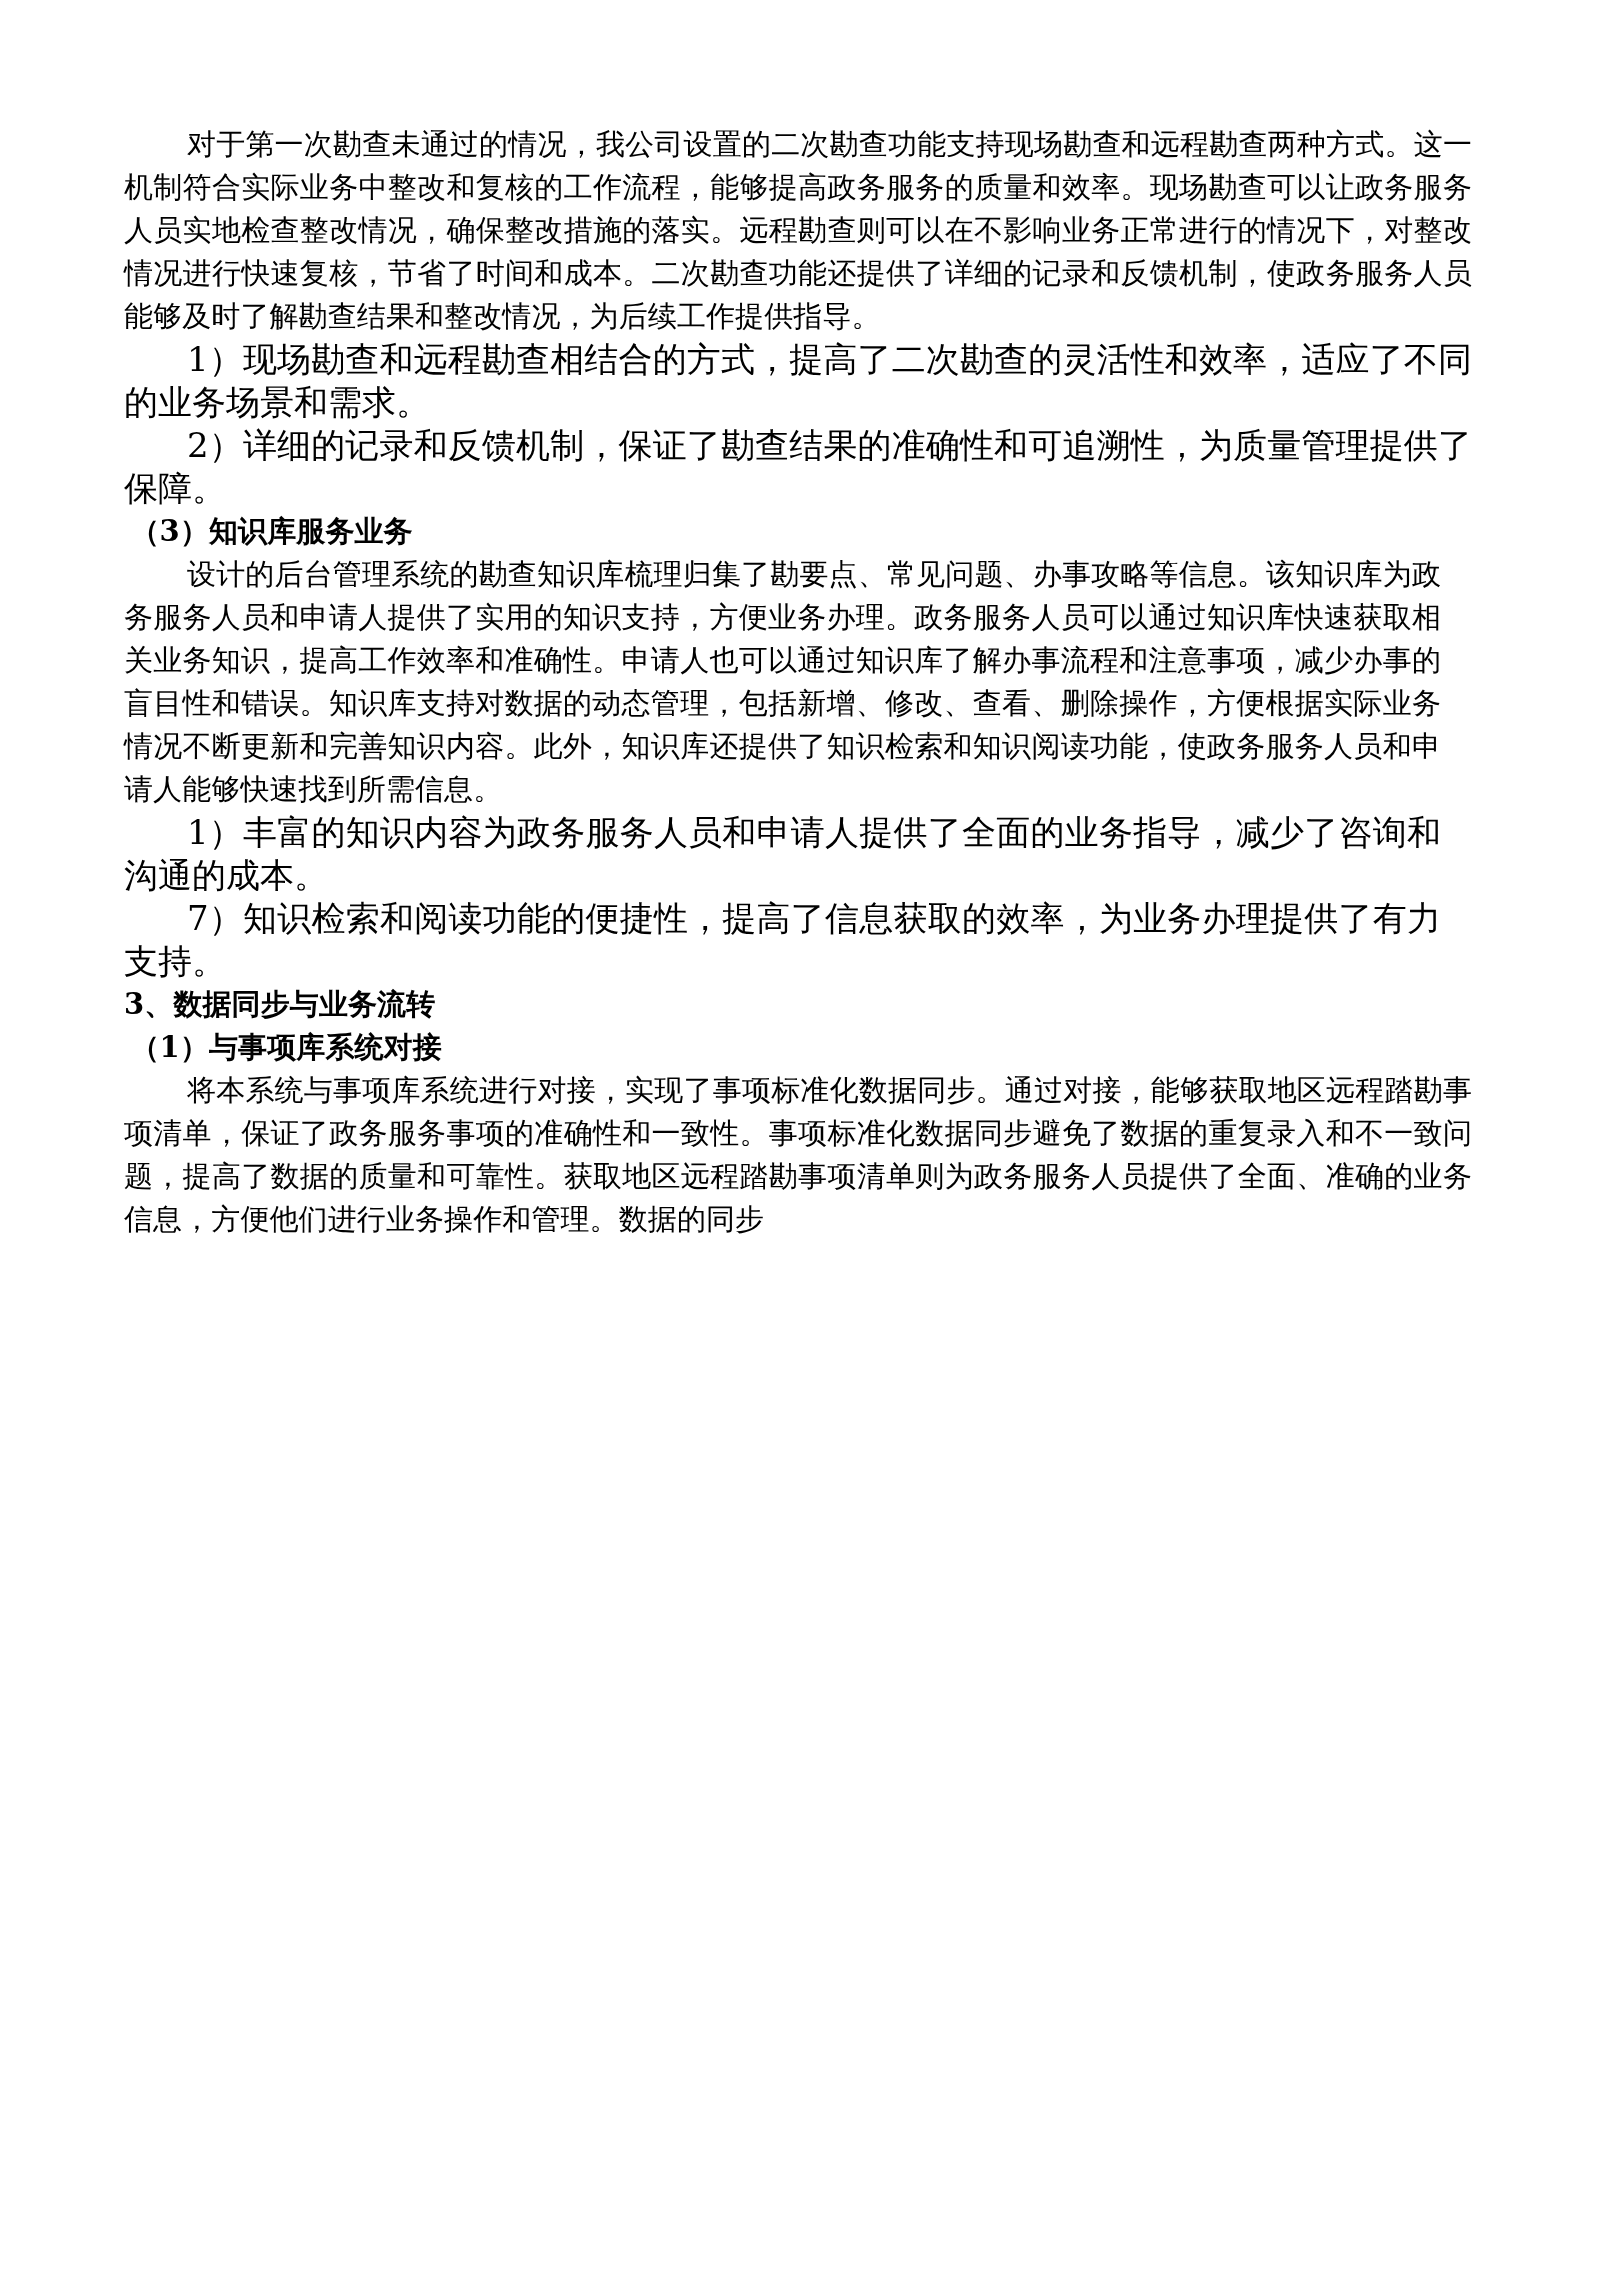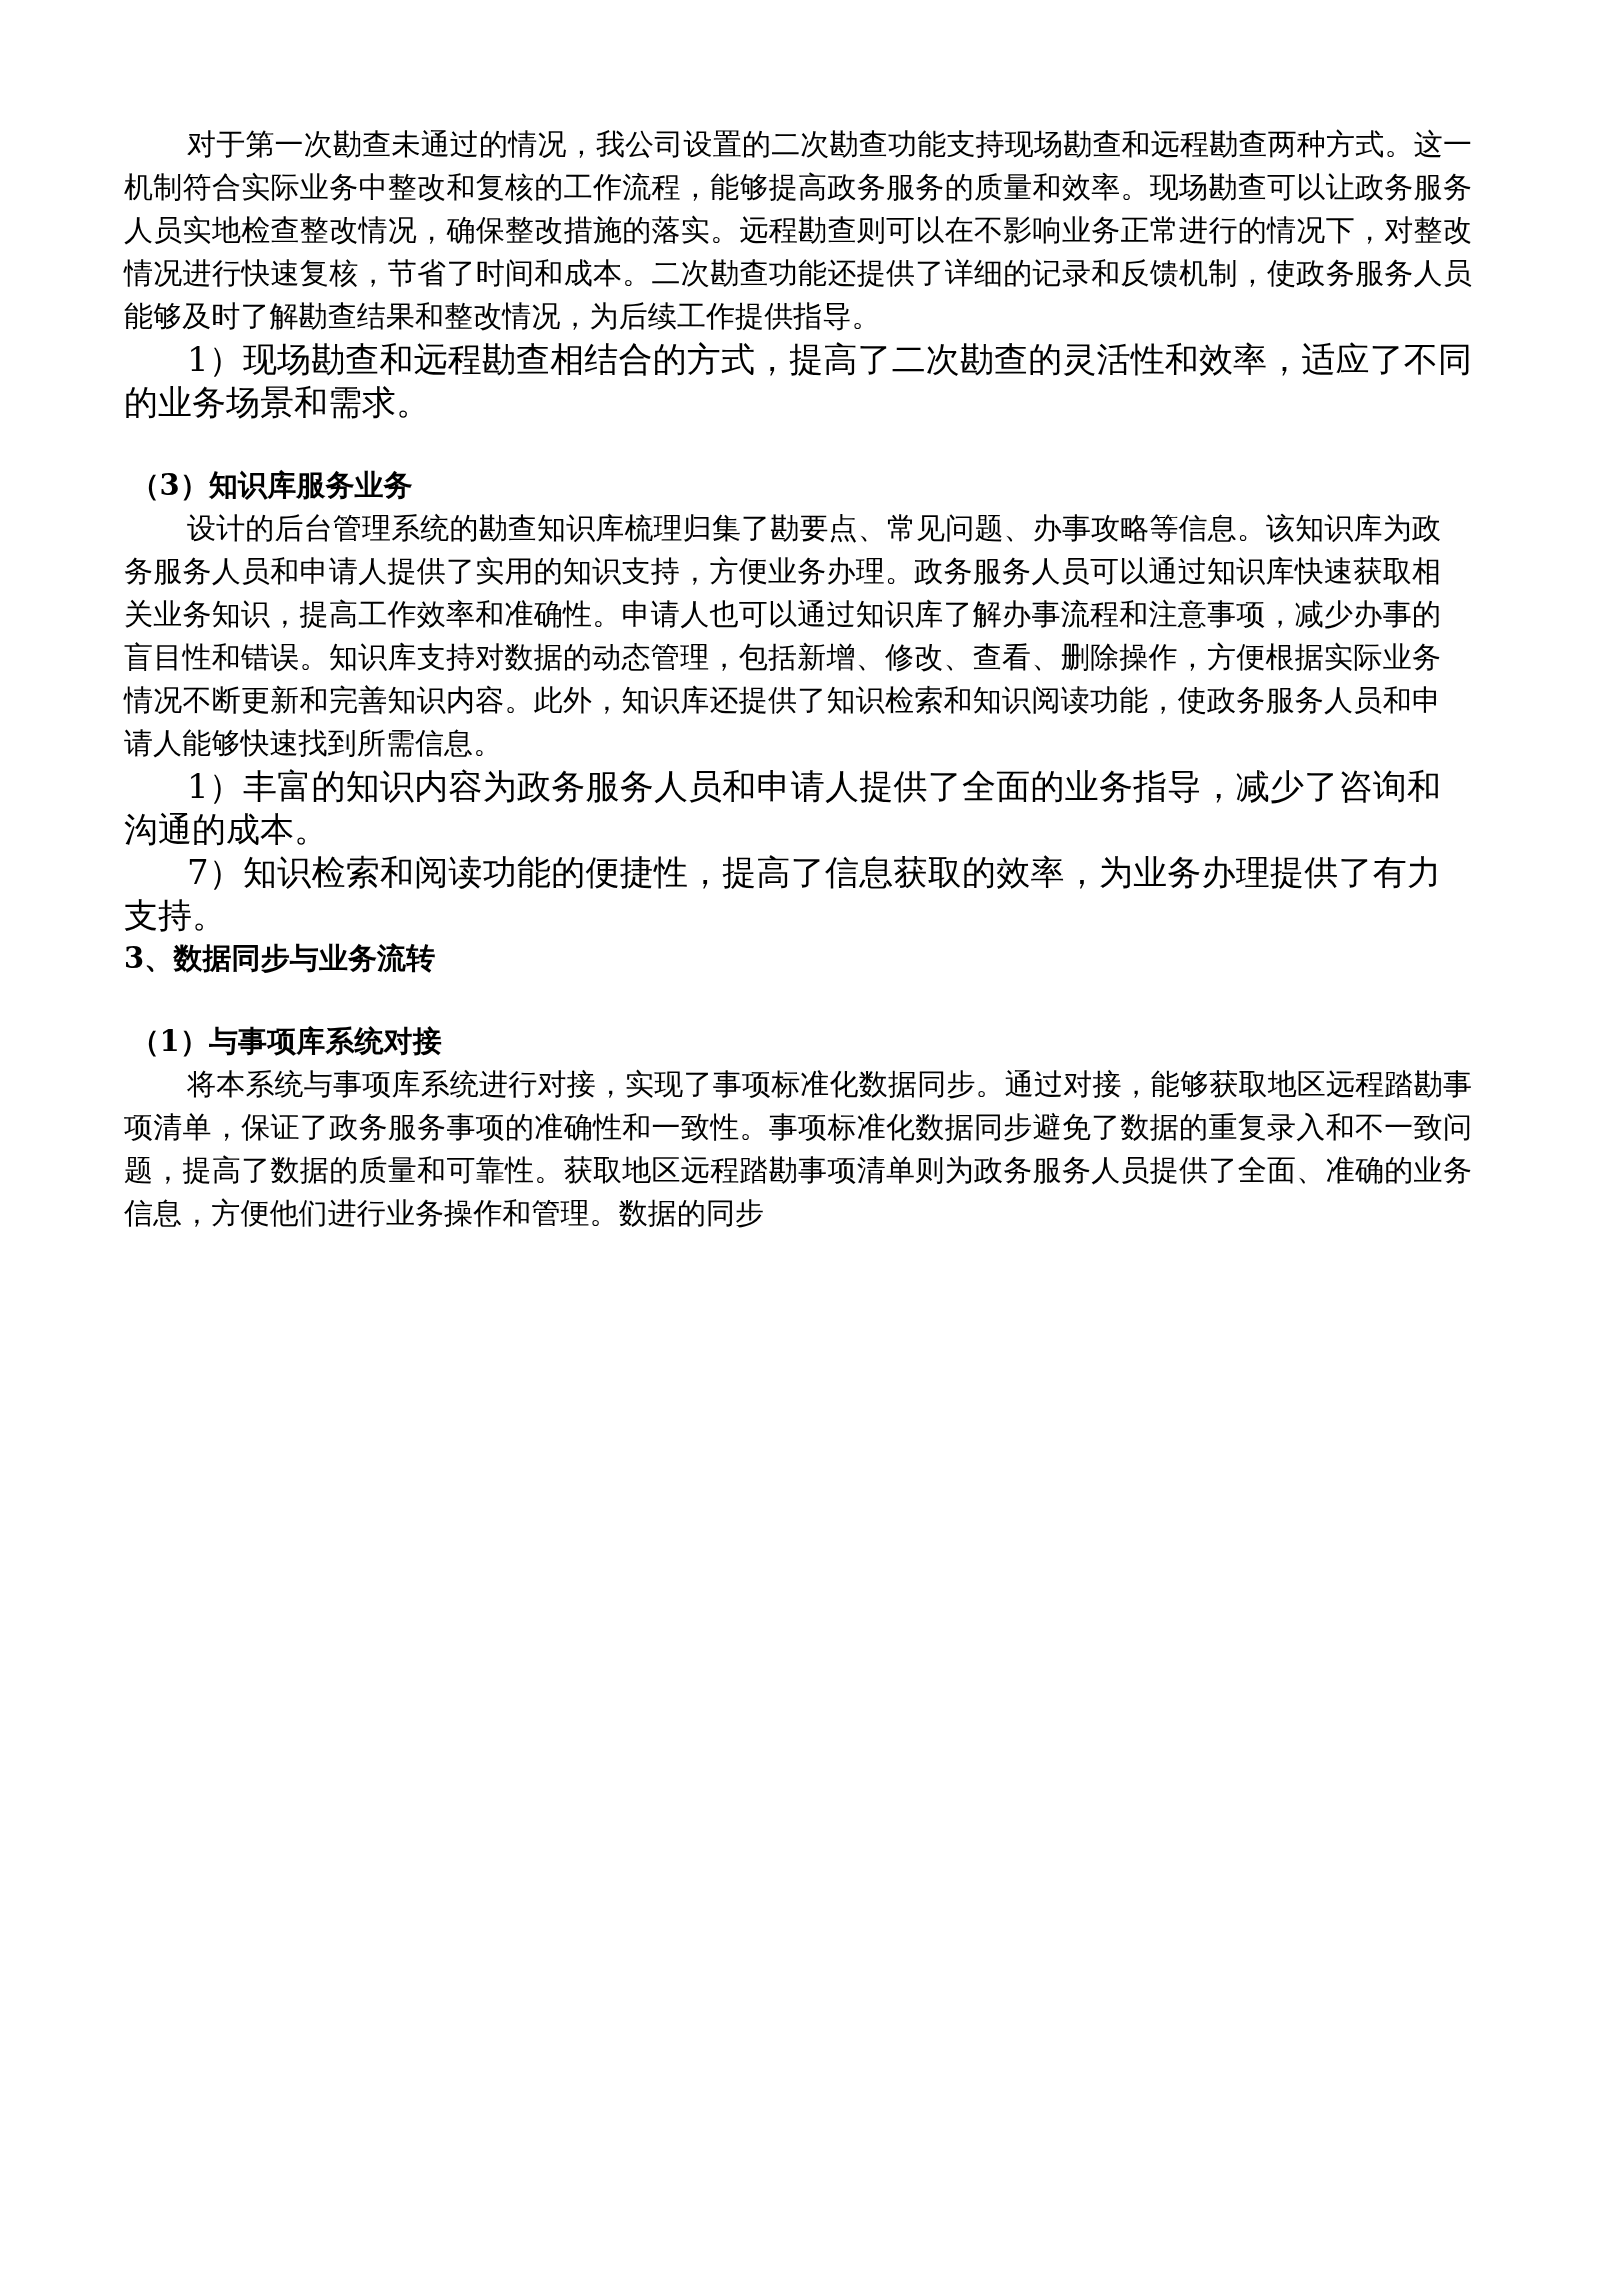--- a/index.html
+++ b/index.html
@@ -48,21 +48,20 @@
   
   .h {
     font-size: 29px;
     line-height: 43px;
     font-weight: 700;
     margin: 0;
     letter-spacing: 0.1px;
   }
   .h.sub {
     margin-left: 6.5px;
-    margin-top: 40px;
   }
   .h.level1 {
     margin-left: 0;
   }
 
   
   .li {
     font-size: 34px;
     line-height: 43px;
     text-align: justify;
@@ -76,20 +75,21 @@
 </head>
 <body>
 
 <div class="page">
   <div class="content">
 
     <p class="p indent2">对于第一次勘查未通过的情况，我公司设置的二次勘查功能支持现场勘查和远程勘查两种方式。这一机制符合实际业务中整改和复核的工作流程，能够提高政务服务的质量和效率。现场勘查可以让政务服务人员实地检查整改情况，确保整改措施的落实。远程勘查则可以在不影响业务正常进行的情况下，对整改情况进行快速复核，节省了时间和成本。二次勘查功能还提供了详细的记录和反馈机制，使政务服务人员能够及时了解勘查结果和整改情况，为后续工作提供指导。</p>
 
     <p class="li">1）现场勘查和远程勘查相结合的方式，提高了二次勘查的灵活性和效率，适应了不同的业务场景和需求。</p>
 
+    <p class="li">2）详细的记录和反馈机制，保证了勘查结果的准确性和可追溯性，为质量管理提供了保障。</p>
 
 
     <h3 class="h sub">（3）知识库服务业务</h3>
 
     <div class="block-inset">
       <p class="p indent2">设计的后台管理系统的勘查知识库梳理归集了勘要点、常见问题、办事攻略等信息。该知识库为政务服务人员和申请人提供了实用的知识支持，方便业务办理。政务服务人员可以通过知识库快速获取相关业务知识，提高工作效率和准确性。申请人也可以通过知识库了解办事流程和注意事项，减少办事的盲目性和错误。知识库支持对数据的动态管理，包括新增、修改、查看、删除操作，方便根据实际业务情况不断更新和完善知识内容。此外，知识库还提供了知识检索和知识阅读功能，使政务服务人员和申请人能够快速找到所需信息。</p>
 
       <p class="li">1）丰富的知识内容为政务服务人员和申请人提供了全面的业务指导，减少了咨询和沟通的成本。</p>
 
 

